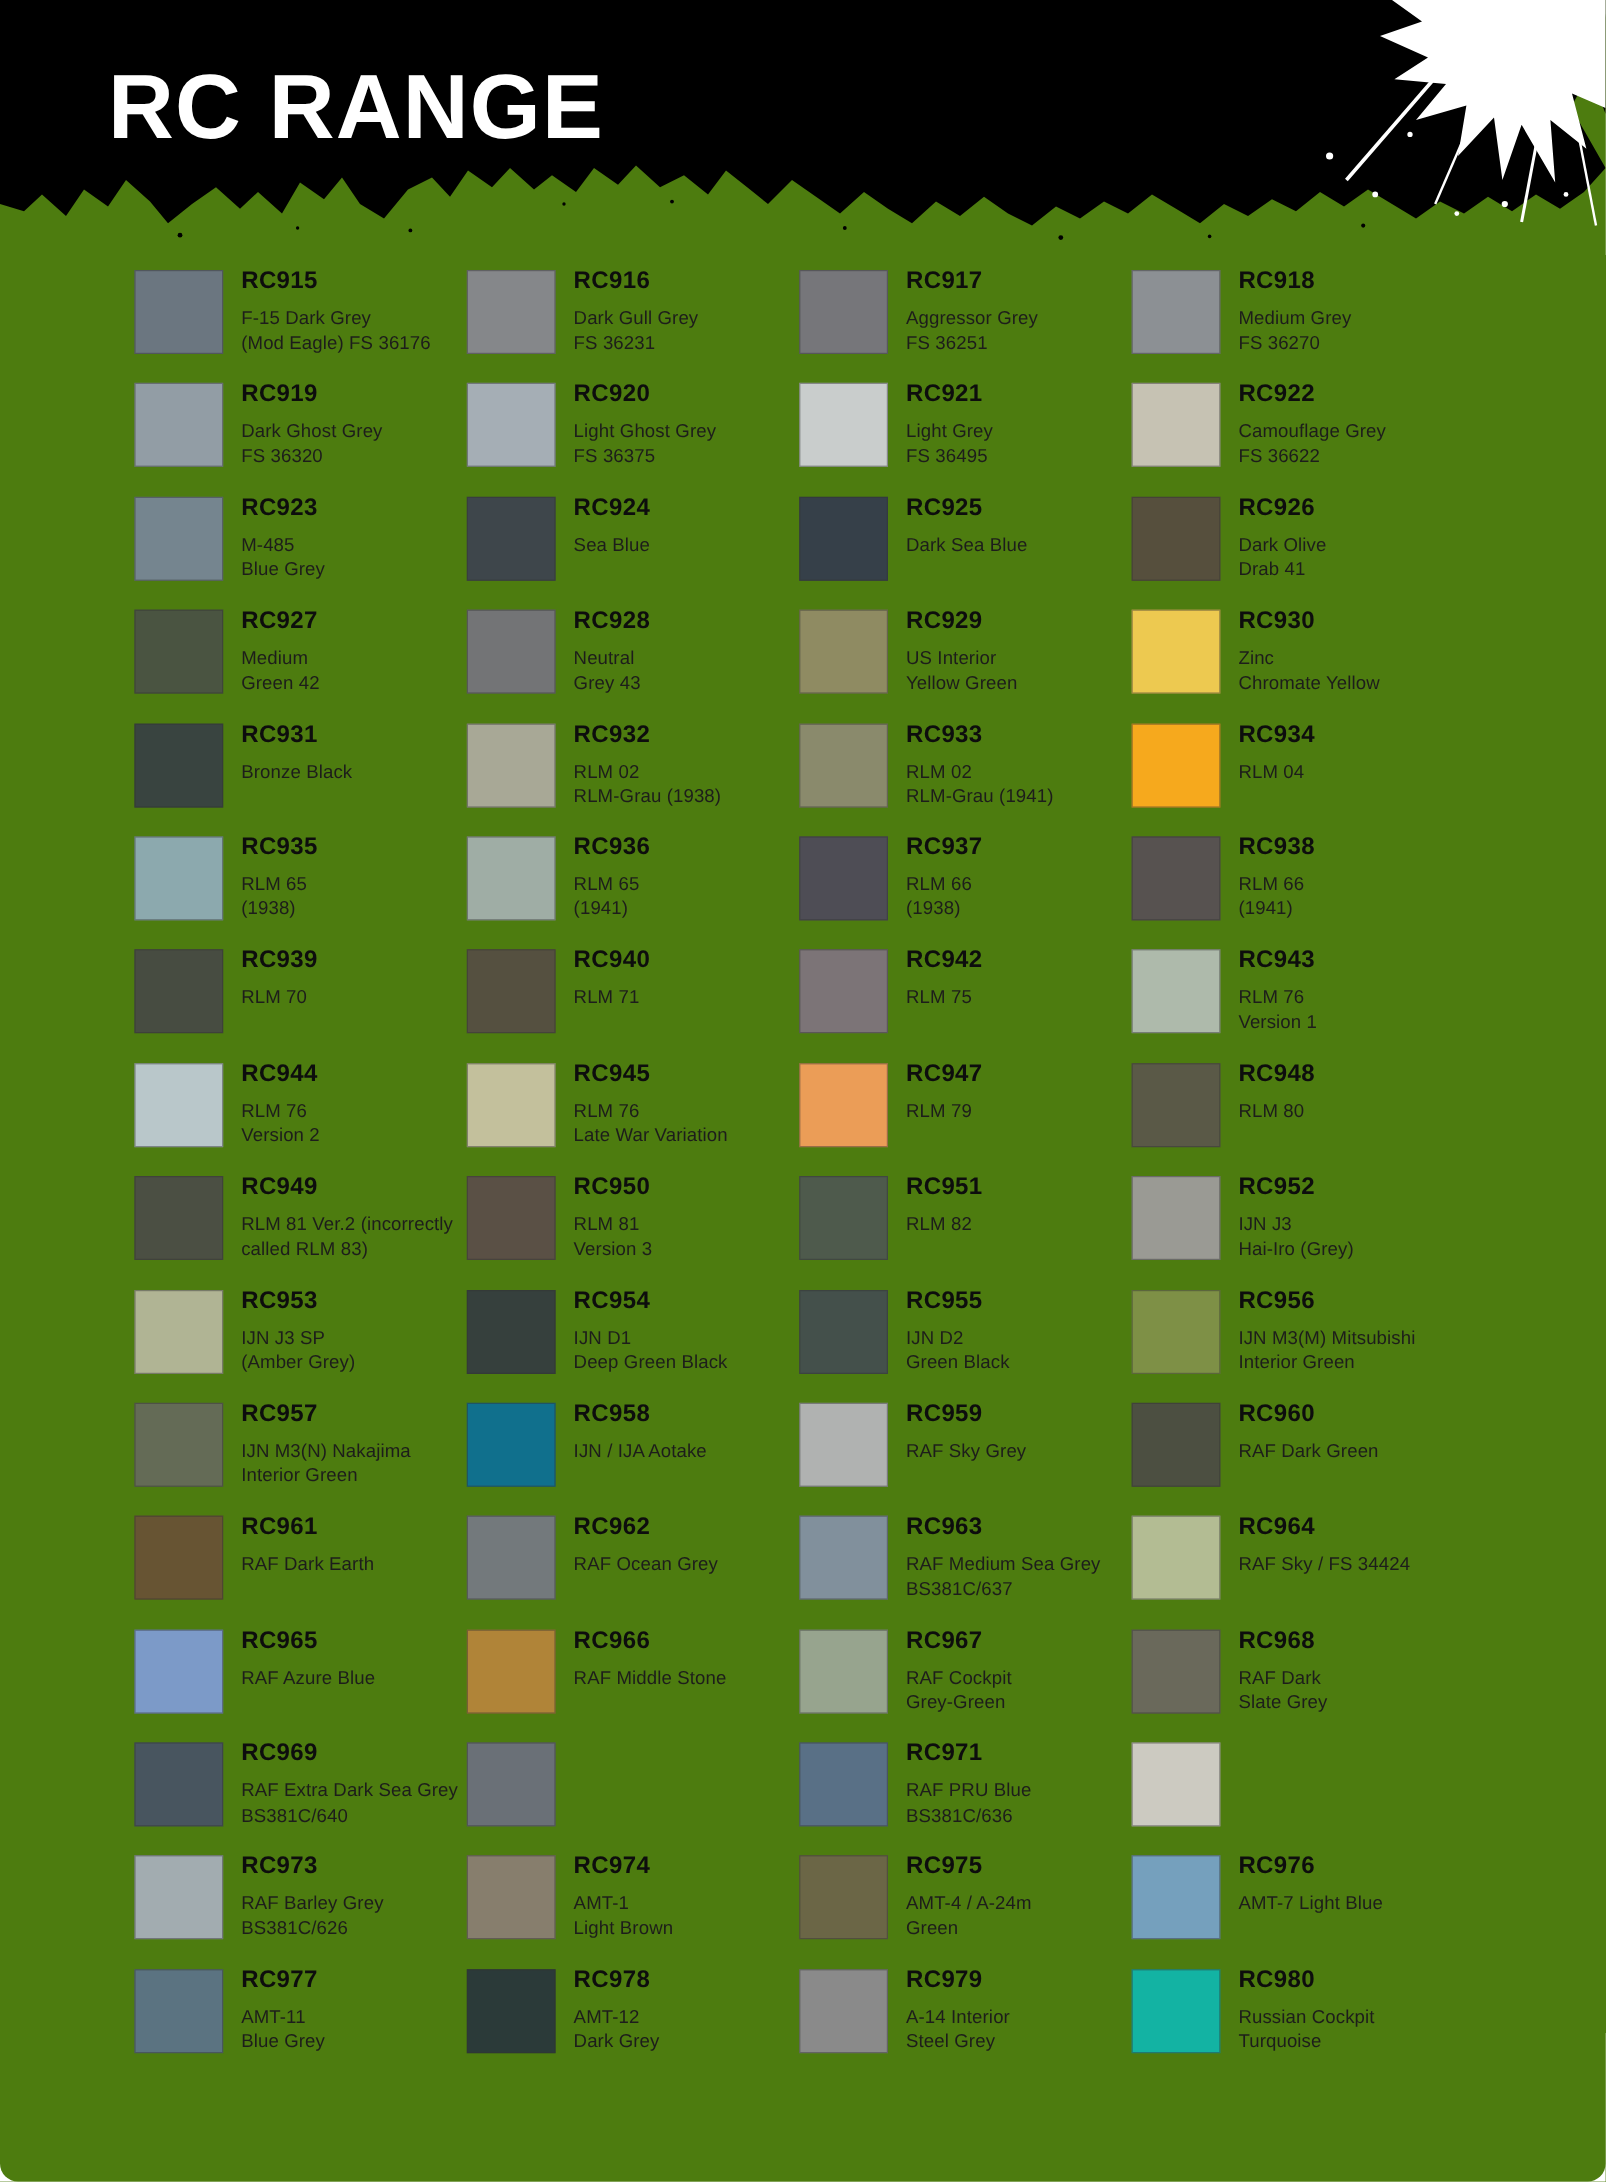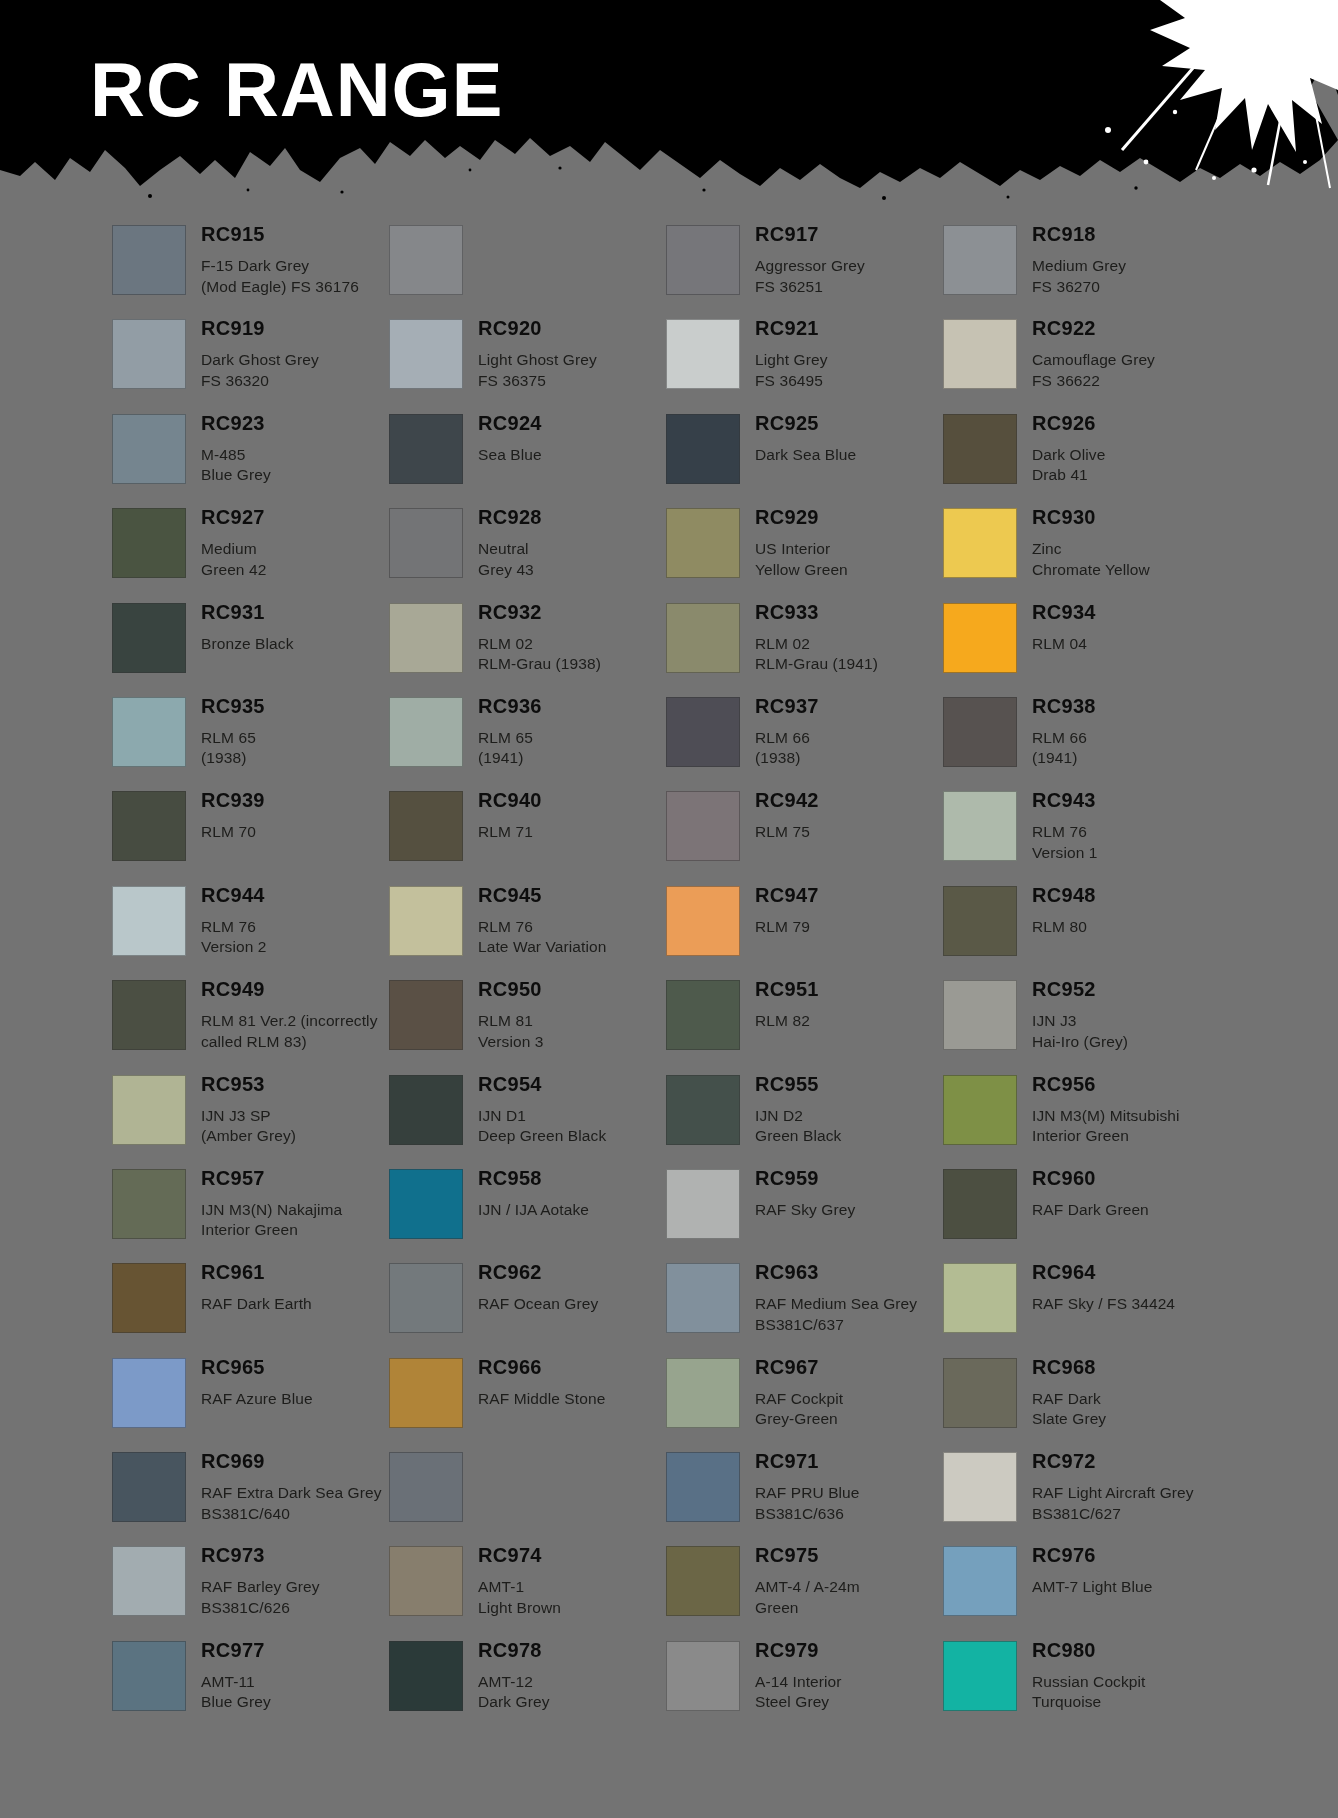--- a/index.html
+++ b/index.html
@@ -5,21 +5,22 @@
   html, body { margin: 0; padding: 0; }
   body {
     width: 1338px; height: 1818px;
     background: #ffffff;
     font-family: "Liberation Sans", sans-serif;
     overflow: hidden;
   }
   #page {
     position: relative;
     width: 1338px; height: 1818px;
-    background: #737373;
+    background: #4d7c0f;
+    border-radius: 15px;
   }
 
   
   #header {
     position: absolute; left: 0; top: 0;
     width: 1338px; height: 210px;
   }
   #header svg { position: absolute; left: 0; top: 0; }
   #page-title {
     position: absolute; left: 90px; top: 46px;
@@ -119,20 +120,27 @@
         <div class="info">
           <div class="code">RC915</div>
           <div class="desc">
             <div>F-15 Dark Grey</div>
             <div>(Mod Eagle) FS 36176</div>
           </div>
         </div>
       </div>
       <div class="cell">
         <div class="swatch" style="background: rgb(133, 135, 138);"></div>
+        <div class="info">
+          <div class="code">RC916</div>
+          <div class="desc">
+            <div>Dark Gull Grey</div>
+            <div>FS 36231</div>
+          </div>
+        </div>
       </div>
       <div class="cell">
         <div class="swatch" style="background: rgb(118, 118, 122);"></div>
         <div class="info">
           <div class="code">RC917</div>
           <div class="desc">
             <div>Aggressor Grey</div>
             <div>FS 36251</div>
           </div>
         </div>
@@ -627,27 +635,20 @@
         <div class="info">
           <div class="code">RC971</div>
           <div class="desc">
             <div>RAF PRU Blue</div>
             <div>BS381C/636</div>
           </div>
         </div>
       </div>
       <div class="cell">
         <div class="swatch" style="background: rgb(204, 202, 193);"></div>
-        <div class="info">
-          <div class="code">RC972</div>
-          <div class="desc">
-            <div>RAF Light Aircraft Grey</div>
-            <div>BS381C/627</div>
-          </div>
-        </div>
       </div>
       <div class="cell">
         <div class="swatch" style="background: rgb(162, 172, 176);"></div>
         <div class="info">
           <div class="code">RC973</div>
           <div class="desc">
             <div>RAF Barley Grey</div>
             <div>BS381C/626</div>
           </div>
         </div>

